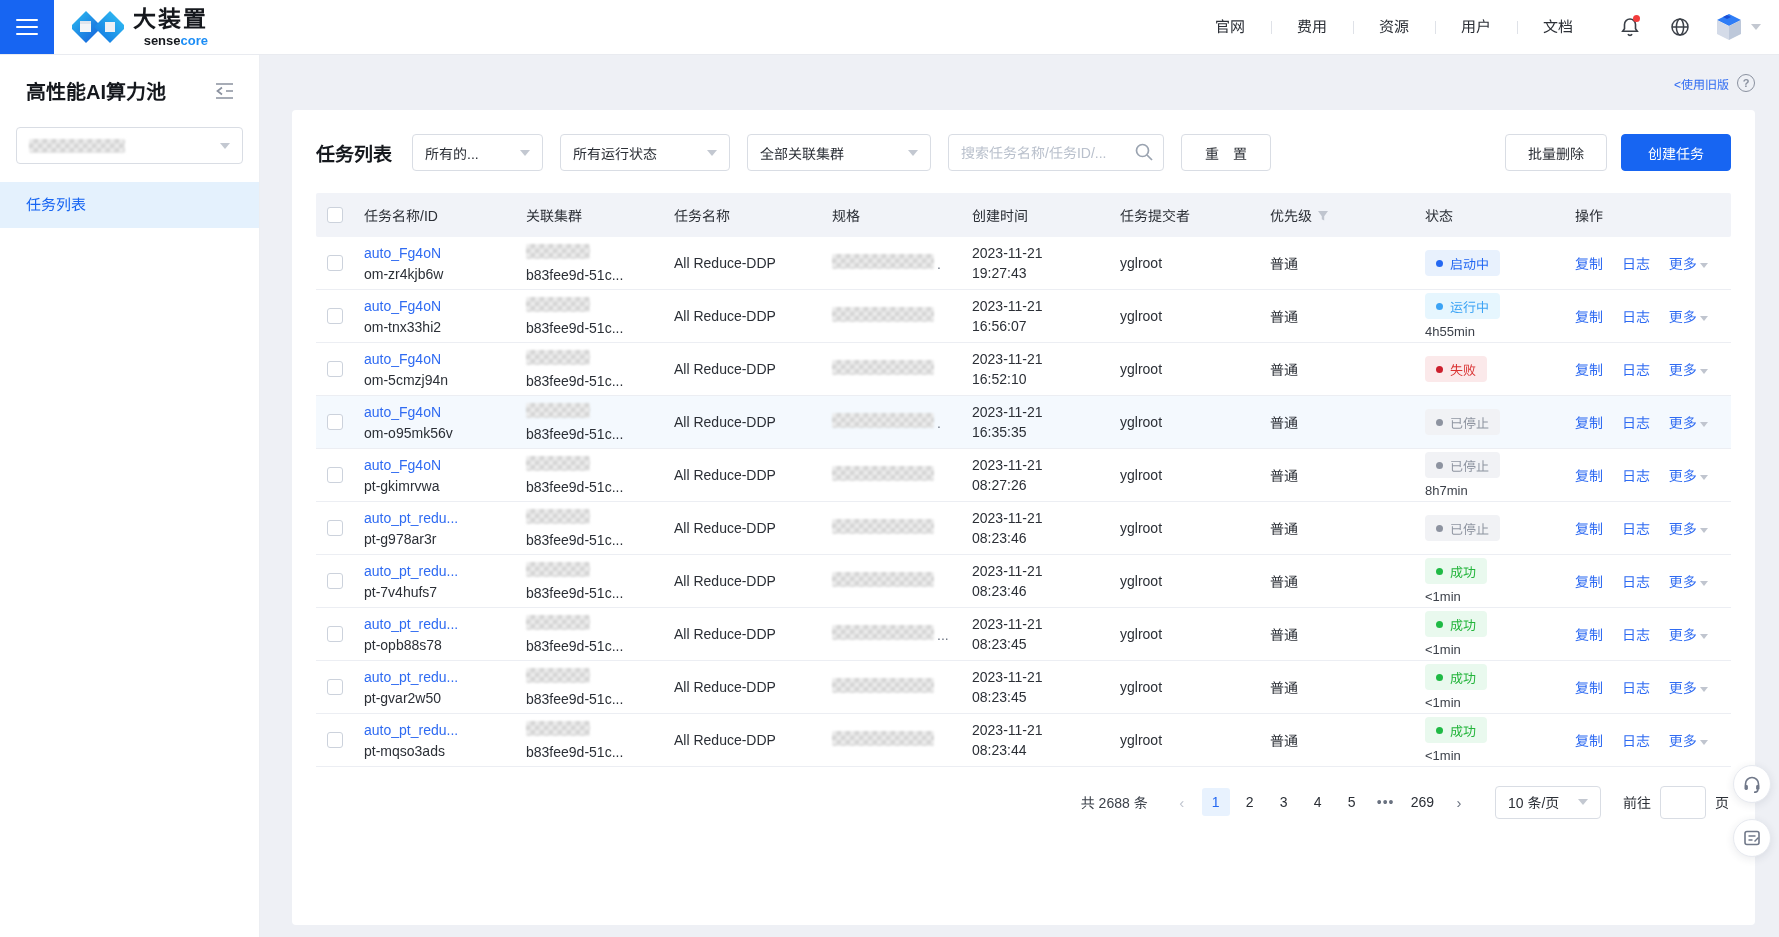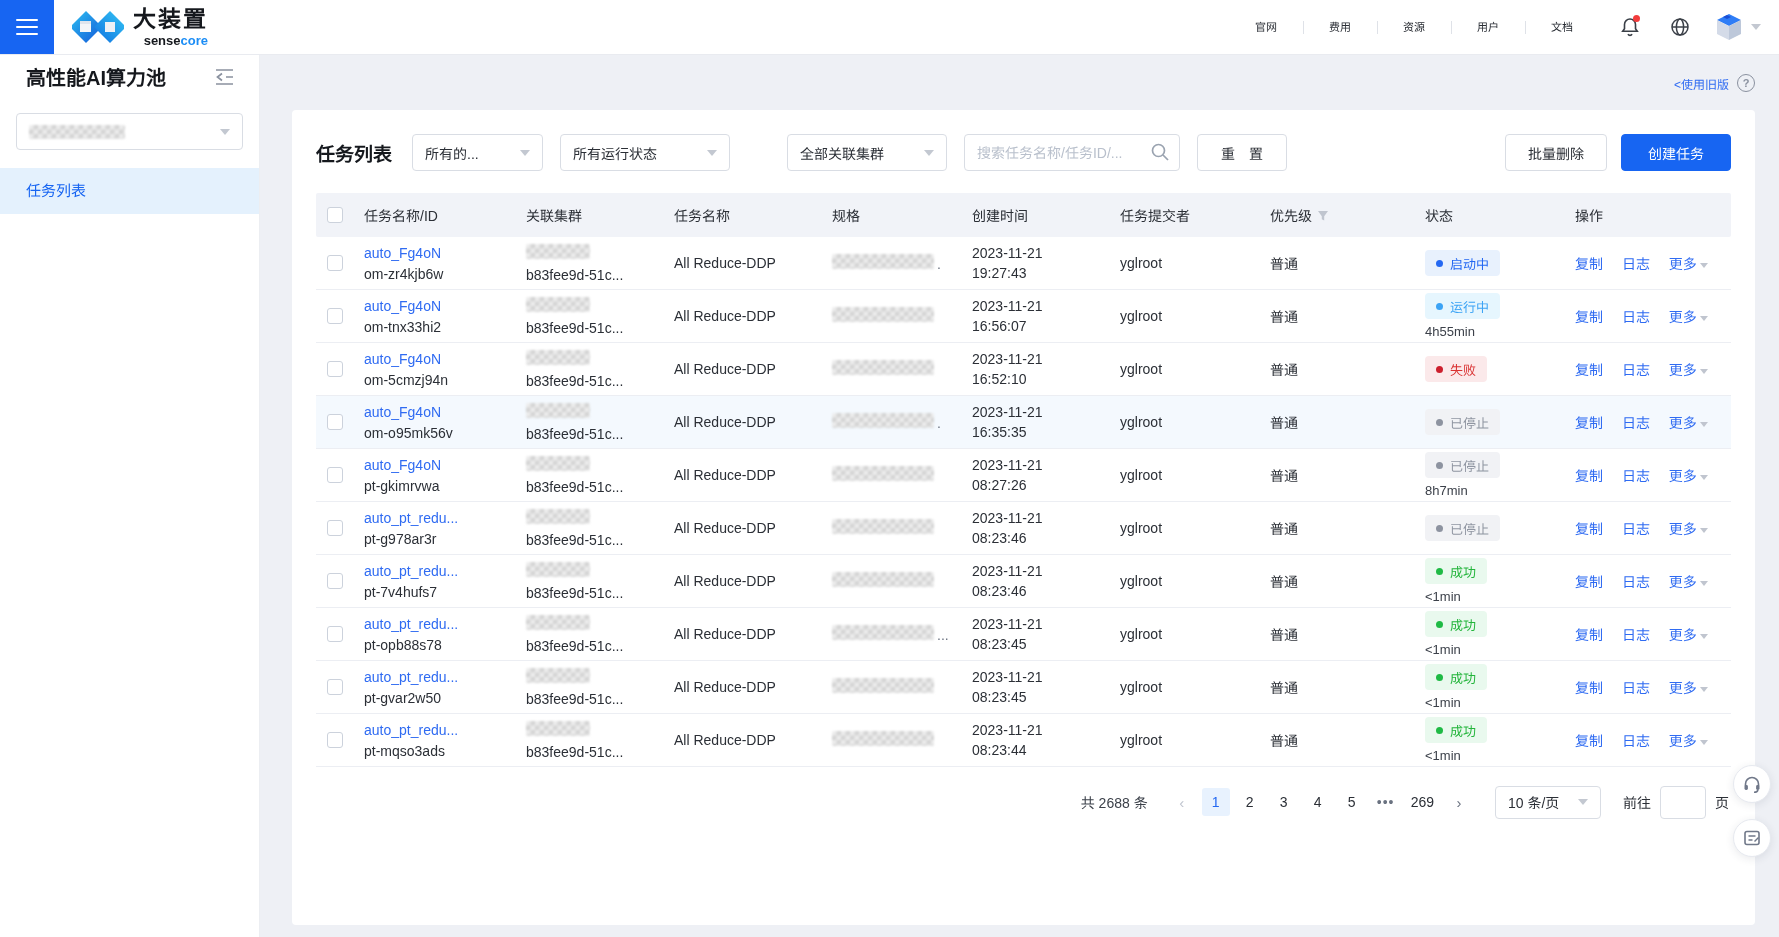--- a/index.html
+++ b/index.html
@@ -12,50 +12,50 @@
   .hamburger { width:54px; height:54px; background:#1765f2; display:flex; align-items:center; justify-content:center; cursor:pointer; flex:none; }
   .hamburger span { display:block; width:22px; height:2px; background:#fff; border-radius:1px; position:relative; }
   .hamburger span::before, .hamburger span::after { content:""; position:absolute; left:0; width:22px; height:2px; background:#fff; border-radius:1px; }
   .hamburger span::before { top:-7px; } .hamburger span::after { top:7px; }
   .logo { display:flex; align-items:center; margin-left:18px; gap:9px;text-align:right; }
   .logo-text { line-height:1; }
   .logo-product { font-size:23px; font-weight:bold; color:#15181d; letter-spacing:2px; }
   .logo-brand { font-size:13px; font-weight:bold; margin-top:3px; }
   .logo-brand .ba { color:#15181d; } .logo-brand .bb { color:#1c8df5; }
   .top-nav { margin-left:auto; display:flex; align-items:center; height:100%; }
-  .top-nav .nav-item { padding:0 26px; font-size:11px; color:#2b2f36; cursor:pointer; position:relative; line-height:54px;text-align:center; }
+  .top-nav .nav-item { padding:0 26px; font-size:15px; color:#2b2f36; cursor:pointer; position:relative; line-height:54px;text-align:center; }
   .top-nav .nav-item + .nav-item::before { content:""; position:absolute; left:0; top:21px; height:13px; width:1px; background:#dfe2e8; }
   .top-icons { display:flex; align-items:center; gap:8px; margin-right:18px; margin-left:10px; }
   .icon-btn { width:42px; height:42px; display:flex; align-items:center; justify-content:center; cursor:pointer; position:relative; }
   .bell-dot { position:absolute; top:9px; right:11px; width:7px; height:7px; border-radius:50%; background:#f23c3c; }
   .avatar-wrap { display:flex; align-items:center; gap:6px; cursor:pointer; margin-left:4px; }
   .caret-down { width:0; height:0; border-left:5px solid transparent; border-right:5px solid transparent; border-top:6px solid #c3c8d1; }
 
   
   .shell { display:flex; height:883px; }
-  .sidebar { width:260px; background:#fff; border-right:1px solid #eceef2; flex:none; padding-top:8px; }
+  .sidebar { width:260px; background:#fff; border-right:1px solid #eceef2; flex:none; padding-top:22px; }
   .sidebar-head { display:flex; align-items:center; justify-content:space-between; padding:0 24px 0 26px; }
   .sidebar-title { font-size:20px; font-weight:bold; color:#15181d; }
   .sidebar-select { margin:22px 16px 18px 16px; height:37px; border:1px solid #d9dde4; border-radius:4px; background:#fff;
     display:flex; align-items:center; justify-content:space-between; padding:0 12px; cursor:pointer; }
   .menu-item { margin:0 0; height:46px; line-height:46px; padding-left:26px; background:#e4f1fd; color:#1765f2; font-size:15px; cursor:pointer; }
 
   .main { flex:1; padding:16px 34px 0 32px; }
   .legacy-row { display:flex; justify-content:flex-end; align-items:center; gap:8px; height:26px; }
   .legacy-link { color:#2f6bf2; font-size:12px; cursor:pointer; }
   .help-circle { width:18px; height:18px; border-radius:50%; border:1.5px solid #8a919f; color:#8a919f; font-size:11px; font-weight:bold;
     display:flex; align-items:center; justify-content:center; cursor:pointer; }
 
   
   .card { background:#fff; border-radius:4px; margin-top:14px; padding:24px 24px 0 24px; height:815px; }
   .toolbar { display:flex; align-items:center; gap:17px; }
   .toolbar-title { font-size:19px; font-weight:bold; color:#15181d; margin-right:3px; }
   .select-box { height:37px; border:1px solid #d9dde4; border-radius:4px; display:flex; align-items:center; justify-content:space-between;
     padding:0 12px; color:#2b2f36; cursor:pointer; background:#fff; font-size:14px; }
-  .w-type { width:131px; } .w-status { width:170px; } .w-cluster { width:160px;margin-left:40px; }
+  .w-type { width:131px; } .w-status { width:170px; } .w-cluster { width:184px; }
   .search-wrap { position:relative; width:216px; }
   .search-input { width:100%; height:37px; border:1px solid #d9dde4; border-radius:4px; padding:0 36px 0 12px; font-size:14px;
     font-family:inherit; color:#2b2f36; outline:none; }
   .search-input::placeholder { color:#b9c0cc; }
   .search-icon { position:absolute; right:10px; top:8px; cursor:pointer; }
   .btn { height:37px; border:1px solid #d9dde4; border-radius:4px; background:#fff; padding:0 22px; font-size:14px;
     font-family:inherit; color:#2b2f36; cursor:pointer; }
   .btn-reset { letter-spacing:5px; padding:0 18px 0 23px; }
   .toolbar-right { margin-left:auto; display:flex; gap:14px; }
   .btn-primary { background:#1765f2; border-color:#1765f2; color:#fff; padding:0 26px; }

